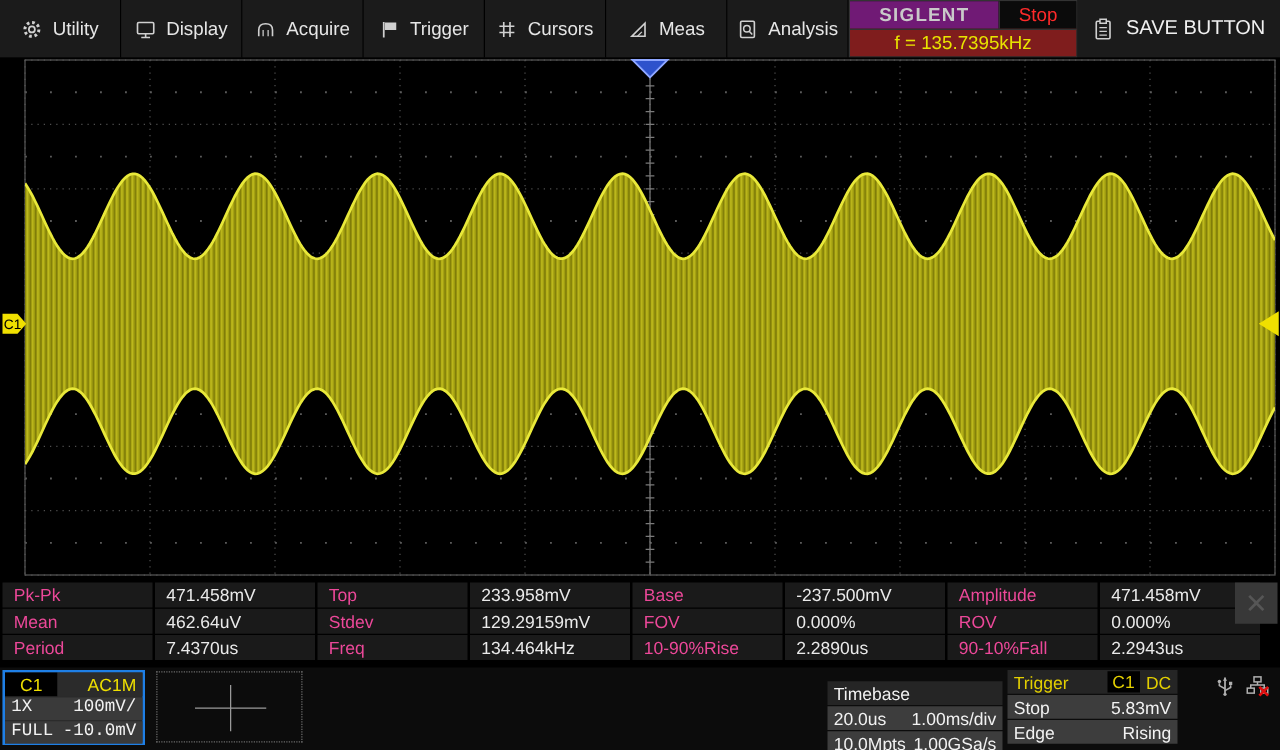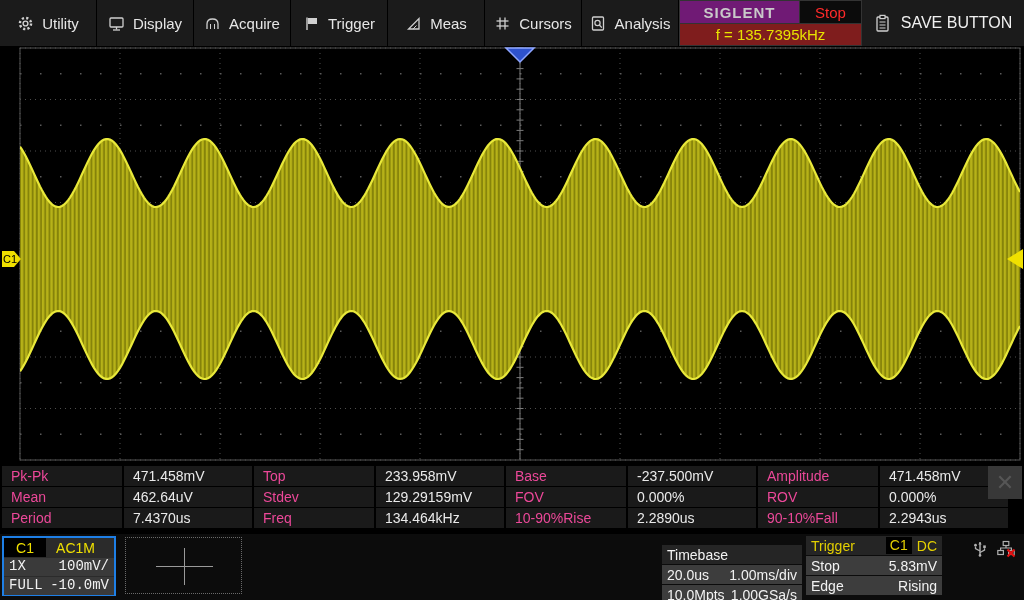--- a/index.html
+++ b/index.html
@@ -44,21 +44,21 @@
                 color:#565656; font-size:22px; line-height:33px; text-align:center; cursor:pointer; }
 
   
   .statusbar { position:absolute; top:534px; left:0; width:1024px; height:66px; background:#0c0c0c; }
   .ch-box { position:absolute; left:2px; top:2px; width:114px; height:60px;
             border:2px solid #1e7fe6; background:#2b2b2b; cursor:pointer; }
   .ch-row1 { display:flex; height:19px; }
   .ch-chip { width:42px; background:#000; color:#f0e000; font-size:14px;
              display:flex; align-items:center; justify-content:center; }
   .ch-coup { flex:1; background:#2b2b2b; color:#f0e000; font-size:14px; display:flex;
-             align-items:center; justify-content:flex-end; padding-right:19px; }
+             align-items:center; justify-content:flex-end; padding-right:5px; }
   .ch-row { display:flex; height:18px; margin-top:1px; background:#3a3a3a; color:#f2f2f2;
             font-size:14px; align-items:flex-start; justify-content:space-between; padding:0 5px;font-family:Liberation Mono, monospace; }
 
   .add-box { position:absolute; left:125px; top:3px; width:117px; height:57px;
              border:1px dotted #6a6a6a; cursor:pointer; }
   .add-box .h { position:absolute; left:30px; top:28px; width:57px; height:1px; background:#9a9a9a; }
   .add-box .v { position:absolute; left:58px; top:10px; width:1px; height:37px; background:#9a9a9a; }
 
   .tb-box { position:absolute; left:662px; top:11px; width:140px; height:60px; cursor:pointer; }
   .trg-box { position:absolute; left:806px; top:2px; width:136px; height:60px; cursor:pointer; }
@@ -107,34 +107,34 @@
     <div class="menu-item">
       <svg width="17" height="17" viewBox="0 0 17 17">
         <line x1="4" y1="2.5" x2="4" y2="15" stroke="#d0d0d0" stroke-width="1.4"></line>
         <path d="M5 3 L14 3 L14 9 L5 9 Z" fill="#d0d0d0"></path>
       </svg>
       <span class="lbl">Trigger</span>
     </div>
 
     <div class="menu-item">
       <svg width="17" height="17" viewBox="0 0 17 17">
-        <path d="M3.5 14 L14 14 L14 3.5 Z" fill="none" stroke="#d0d0d0" stroke-width="1.3"></path>
-        <path d="M8 14 L11.5 10.5" stroke="#d0d0d0" stroke-width="1"></path>
-      </svg>
-      <span class="lbl">Meas</span>
-    </div>
-
-    <div class="menu-item">
-      <svg width="17" height="17" viewBox="0 0 17 17">
         <line x1="6" y1="2.5" x2="6" y2="14.5" stroke="#d0d0d0" stroke-width="1.3"></line>
         <line x1="11" y1="2.5" x2="11" y2="14.5" stroke="#d0d0d0" stroke-width="1.3"></line>
         <line x1="2.5" y1="6" x2="14.5" y2="6" stroke="#d0d0d0" stroke-width="1.3"></line>
         <line x1="2.5" y1="11" x2="14.5" y2="11" stroke="#d0d0d0" stroke-width="1.3"></line>
       </svg>
       <span class="lbl">Cursors</span>
+    </div>
+
+    <div class="menu-item">
+      <svg width="17" height="17" viewBox="0 0 17 17">
+        <path d="M3.5 14 L14 14 L14 3.5 Z" fill="none" stroke="#d0d0d0" stroke-width="1.3"></path>
+        <path d="M8 14 L11.5 10.5" stroke="#d0d0d0" stroke-width="1"></path>
+      </svg>
+      <span class="lbl">Meas</span>
     </div>
 
     <div class="menu-item">
       <svg width="17" height="17" viewBox="0 0 17 17">
         <rect x="2.5" y="2" width="11" height="13" rx="1" fill="none" stroke="#d0d0d0" stroke-width="1.3"></rect>
         <circle cx="7.5" cy="8" r="2.6" fill="none" stroke="#d0d0d0" stroke-width="1.2"></circle>
         <line x1="9.4" y1="10" x2="11.8" y2="12.6" stroke="#d0d0d0" stroke-width="1.3"></line>
       </svg>
       <span class="lbl">Analysis</span>
     </div>

